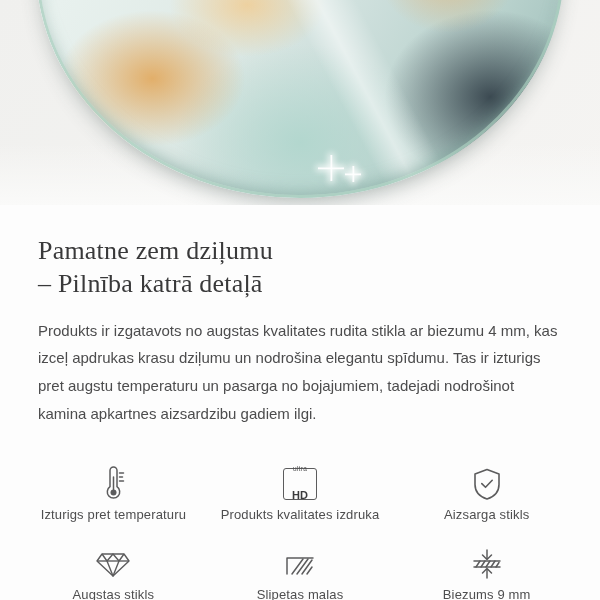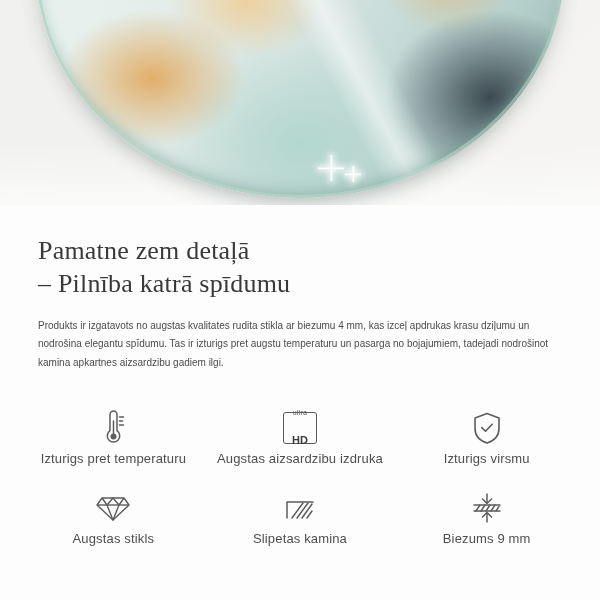--- a/index.html
+++ b/index.html
@@ -107,21 +107,21 @@
     line-height: 1.26;
     font-weight: 400;
     color: #39393a;
     margin: 0 0 16px 0;
     letter-spacing: 0.2px;
   }
   .title .line {
     display: block;
   }
   .body-text {
-    font-size: 10px;
+    font-size: 15px;
     line-height: 1.85;
     color: #4c4c4d;
     margin: 0;
     max-width: 534px;
   }
 
   
   .features {
     display: grid;
     grid-template-columns: repeat(3, 1fr);
@@ -173,22 +173,22 @@
     <div class="glass">
       <div class="glass-art"></div>
       <div class="glass-edge"></div>
     </div>
     <div class="sparkle s1"></div>
     <div class="sparkle s2"></div>
   </div>
 
   <div class="content">
     <h1 class="title">
-      <span class="line">Pamatne zem detaļā</span>
-      <span class="line">– Pilnība katrā spīdumu</span>
+      <span class="line">Pamatne zem dziļumu</span>
+      <span class="line">– Pilnība katrā detaļā</span>
     </h1>
     <p class="body-text">Produkts ir izgatavots no augstas kvalitates rudita stikla ar biezumu 4 mm, kas izceļ apdrukas krasu dziļumu un nodrošina elegantu spīdumu. Tas ir izturigs pret augstu temperaturu un pasarga no bojajumiem, tadejadi nodrošinot kamina apkartnes aizsardzibu gadiem ilgi.</p>
   </div>
 
   <div class="features">
 
     <div class="feature">
       <div class="feature-icon">
         <svg width="34" height="40" viewBox="0 0 34 40" fill="none" stroke="#5c5c5d" stroke-width="1.5" stroke-linecap="round">
           <path d="M14 6.5a3.5 3.5 0 0 1 7 0v16.2a6.2 6.2 0 1 1-7 0z"></path>
@@ -200,31 +200,31 @@
       <div class="feature-label">Izturigs pret temperaturu</div>
     </div>
 
     <div class="feature">
       <div class="feature-icon">
         <div class="ultrahd-box">
           <span class="u1">ultra</span>
           <span class="u2">HD</span>
         </div>
       </div>
-      <div class="feature-label">Augstas aizsardzibu izdruka</div>
+      <div class="feature-label">Produkts kvalitates izdruka</div>
     </div>
 
     <div class="feature">
       <div class="feature-icon">
         <svg width="34" height="40" viewBox="0 0 34 40" fill="none" stroke="#5c5c5d" stroke-width="1.6" stroke-linecap="round" stroke-linejoin="round">
           <path d="M17 5.5 29 10v10.5c0 7.4-5.1 12.3-12 14.5-6.9-2.2-12-7.1-12-14.5V10z"></path>
           <path d="m11.8 19.6 3.7 3.7 6.7-7"></path>
         </svg>
       </div>
-      <div class="feature-label">Izturigs virsmu</div>
+      <div class="feature-label">Aizsarga stikls</div>
     </div>
 
     <div class="feature">
       <div class="feature-icon">
         <svg width="38" height="34" viewBox="0 0 38 34" fill="none" stroke="#5c5c5d" stroke-width="1.4" stroke-linejoin="round">
           <path d="M8 7h22l5 7-16 15L3 14z"></path>
           <path d="M3 14h32"></path>
           <path d="M8 7l5 7 6 15 6-15 5-7"></path>
           <path d="M13 14l6-7 6 7"></path>
         </svg>
@@ -232,21 +232,21 @@
       <div class="feature-label">Augstas stikls</div>
     </div>
 
     <div class="feature">
       <div class="feature-icon">
         <svg width="38" height="32" viewBox="0 0 38 32" fill="none" stroke="#5c5c5d" stroke-width="1.5" stroke-linecap="round" stroke-linejoin="round">
           <path d="M6 26V10h26"></path>
           <path d="M11 26 22 11M16 26 27 11M21 26 31 12M26 26l5-7"></path>
         </svg>
       </div>
-      <div class="feature-label">Slipetas kamina</div>
+      <div class="feature-label">Slipetas malas</div>
     </div>
 
     <div class="feature">
       <div class="feature-icon">
         <svg width="38" height="36" viewBox="0 0 38 36" fill="none" stroke="#5c5c5d" stroke-width="1.5" stroke-linecap="round" stroke-linejoin="round">
           <path d="M19 4v8"></path>
           <path d="m14.5 9 4.5 4.5L23.5 9"></path>
           <path d="M19 32v-8"></path>
           <path d="m14.5 27 4.5-4.5L23.5 27"></path>
           <path d="M6 15h26M6 21h26"></path>

